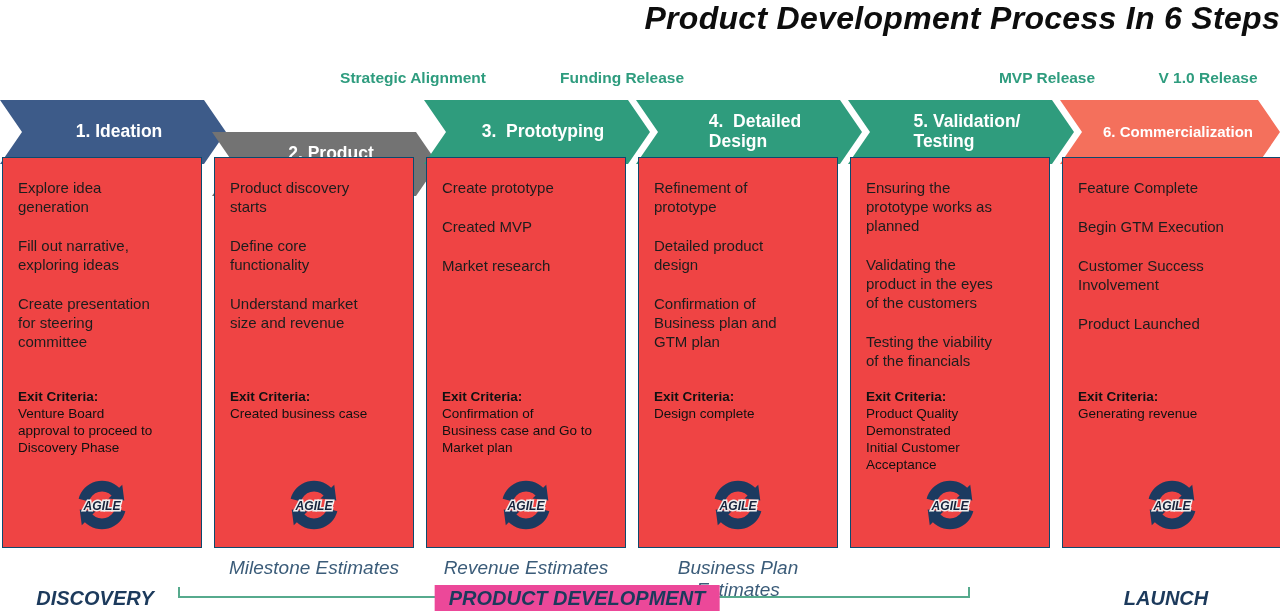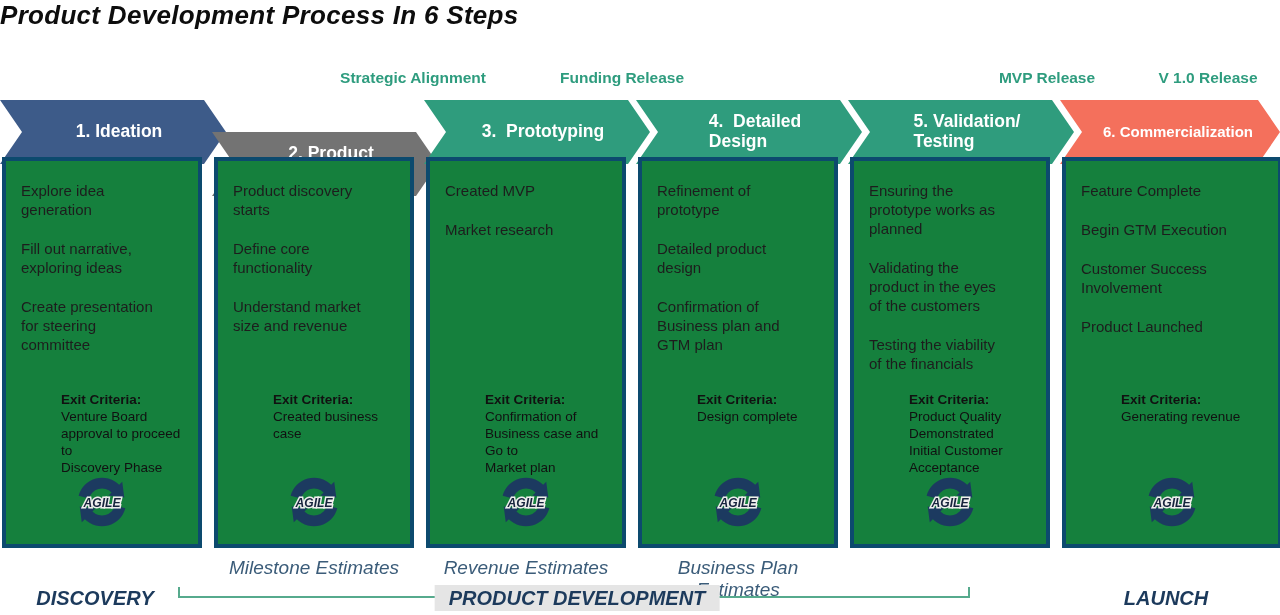--- a/index.html
+++ b/index.html
@@ -1,66 +1,66 @@
 <!DOCTYPE html>
 <html><head>
 <meta charset="utf-8">
 <style>
   html,body{margin:0;padding:0;background:#fff;}
   .canvas{
     position:relative;width:1280px;height:615px;background:#ffffff;
     font-family:"Liberation Sans",sans-serif;overflow:hidden;
   }
   .title{
-    position:absolute;top:0;left:0;right:0;text-align:left;
-    font-size:26px;font-weight:bold;font-style:italic;color:#0d0d0d;letter-spacing:.3px;
+    position:absolute;top:0;left:0;right:0;text-align:right;
+    font-size:32px;font-weight:bold;font-style:italic;color:#0d0d0d;letter-spacing:.3px;
   }
   .milestone{
     position:absolute;top:69px;transform:translateX(-50%);
     font-size:15.5px;font-weight:bold;color:#2e9c7e;white-space:nowrap;
   }
   .m1{left:413px}.m2{left:622px}.m3{left:1047px}.m4{left:1208px}
   .arrow{
     position:absolute;top:100px;height:64px;display:flex;align-items:center;justify-content:center;
     clip-path:polygon(0 0, calc(100% - 22px) 0, 100% 50%, calc(100% - 22px) 100%, 0 100%, 22px 50%);
     color:#fff;font-weight:bold;text-align:left;
   }
   .arrow span{display:block;padding:0 14px 0 26px;font-size:17.5px;line-height:1.12;white-space:pre-line;}
   .a1{left:0;width:226px}.a2{left:212px;width:226px}.a3{left:424px;width:226px}
   .a4{left:636px;width:226px}.a5{left:848px;width:226px}.a6{left:1060px;width:220px}
   .a6 span{font-size:15px;padding:0 8px 0 24px}
   .card{
-    position:absolute;top:157px;height:391px;background:#15803d;
-    border:4px solid #0c4a6e;box-sizing:border-box;
+    position:absolute;top:157px;height:391px;background:#ef4444;
+    border:1px solid #0c4a6e;box-sizing:border-box;
   }
   .c1{left:2px;width:200px}.c2{left:214px;width:200px}.c3{left:426px;width:200px}
   .c4{left:638px;width:200px}.c5{left:850px;width:200px}.c6{left:1062px;width:220px}
   .items{padding:20px 10px 0 15px}
   .items p{margin:0 0 20px 0;font-size:15px;line-height:19px;color:#1d1d1d;white-space:pre-line;}
-  .exit{position:absolute;left:15px;right:6px;top:230px;font-size:13.5px;line-height:17px;color:#111;margin-left:40px;}
+  .exit{position:absolute;left:15px;right:6px;top:230px;font-size:13.5px;line-height:17px;color:#111;}
   .exit-h{font-weight:bold;}
   .exit-t{white-space:pre-line;}
   .agile{position:absolute;left:50%;bottom:11px;transform:translateX(-50%);width:64px;height:62px;}
   .agile svg{width:100%;height:100%;}
   .sub{
     position:absolute;top:557px;text-align:center;
     font-style:italic;font-size:19px;color:#3b5c79;
   }
   .s2{left:214px;width:200px}.s3{left:426px;width:200px}.s4{left:638px;width:200px}
   .bracket{
     position:absolute;left:178px;width:792px;top:587px;height:11px;z-index:1;
     border-left:2px solid #56aa8d;border-right:2px solid #56aa8d;border-bottom:2px solid #56aa8d;
     box-sizing:border-box;
   }
   .phase{
     position:absolute;top:585px;transform:translateX(-50%);line-height:26px;
     font-size:20px;font-weight:bold;font-style:italic;color:#1c3a5c;white-space:nowrap;
   }
   .p1{left:95px}
-  .p2{left:577px;z-index:2;background:#e5e5e5;padding:0 14px;}
+  .p2{left:577px;z-index:2;background:#ec4899;padding:0 14px;}
   .p3{left:1166px}
 </style>
 </head>
 <body>
 
 <div class="canvas">
 
   <div class="title">Product Development Process In 6 Steps</div>
 
   <div class="milestone m1">Strategic Alignment</div>
@@ -136,20 +136,21 @@
           <path d="M 7.9 25.5 A 25 25 0 0 1 49.7 14.3 L 52.9 11.1 L 55 27.4 L 38.7 25.3 L 41.9 22.1 A 14 14 0 0 0 18.5 28.4 Z"></path>
           <path d="M 7.9 25.5 A 25 25 0 0 1 49.7 14.3 L 52.9 11.1 L 55 27.4 L 38.7 25.3 L 41.9 22.1 A 14 14 0 0 0 18.5 28.4 Z" transform="rotate(180 32 32)"></path>
         </g>
         <text x="32" y="37" text-anchor="middle" font-size="12.5" font-weight="bold" font-style="italic" fill="#16233c" stroke="#efeeee" stroke-width="3" paint-order="stroke">AGILE</text>
       </svg>
     </div>
   </div>
 
   <div class="card c3">
     <div class="items">
+      <p>Create prototype</p>
       <p>Created MVP</p>
       <p>Market research</p>
     </div>
     <div class="exit">
       <div class="exit-h">Exit Criteria:</div>
       <div class="exit-t">Confirmation of
 Business case and Go to
 Market plan</div>
     </div>
     <div class="agile">

